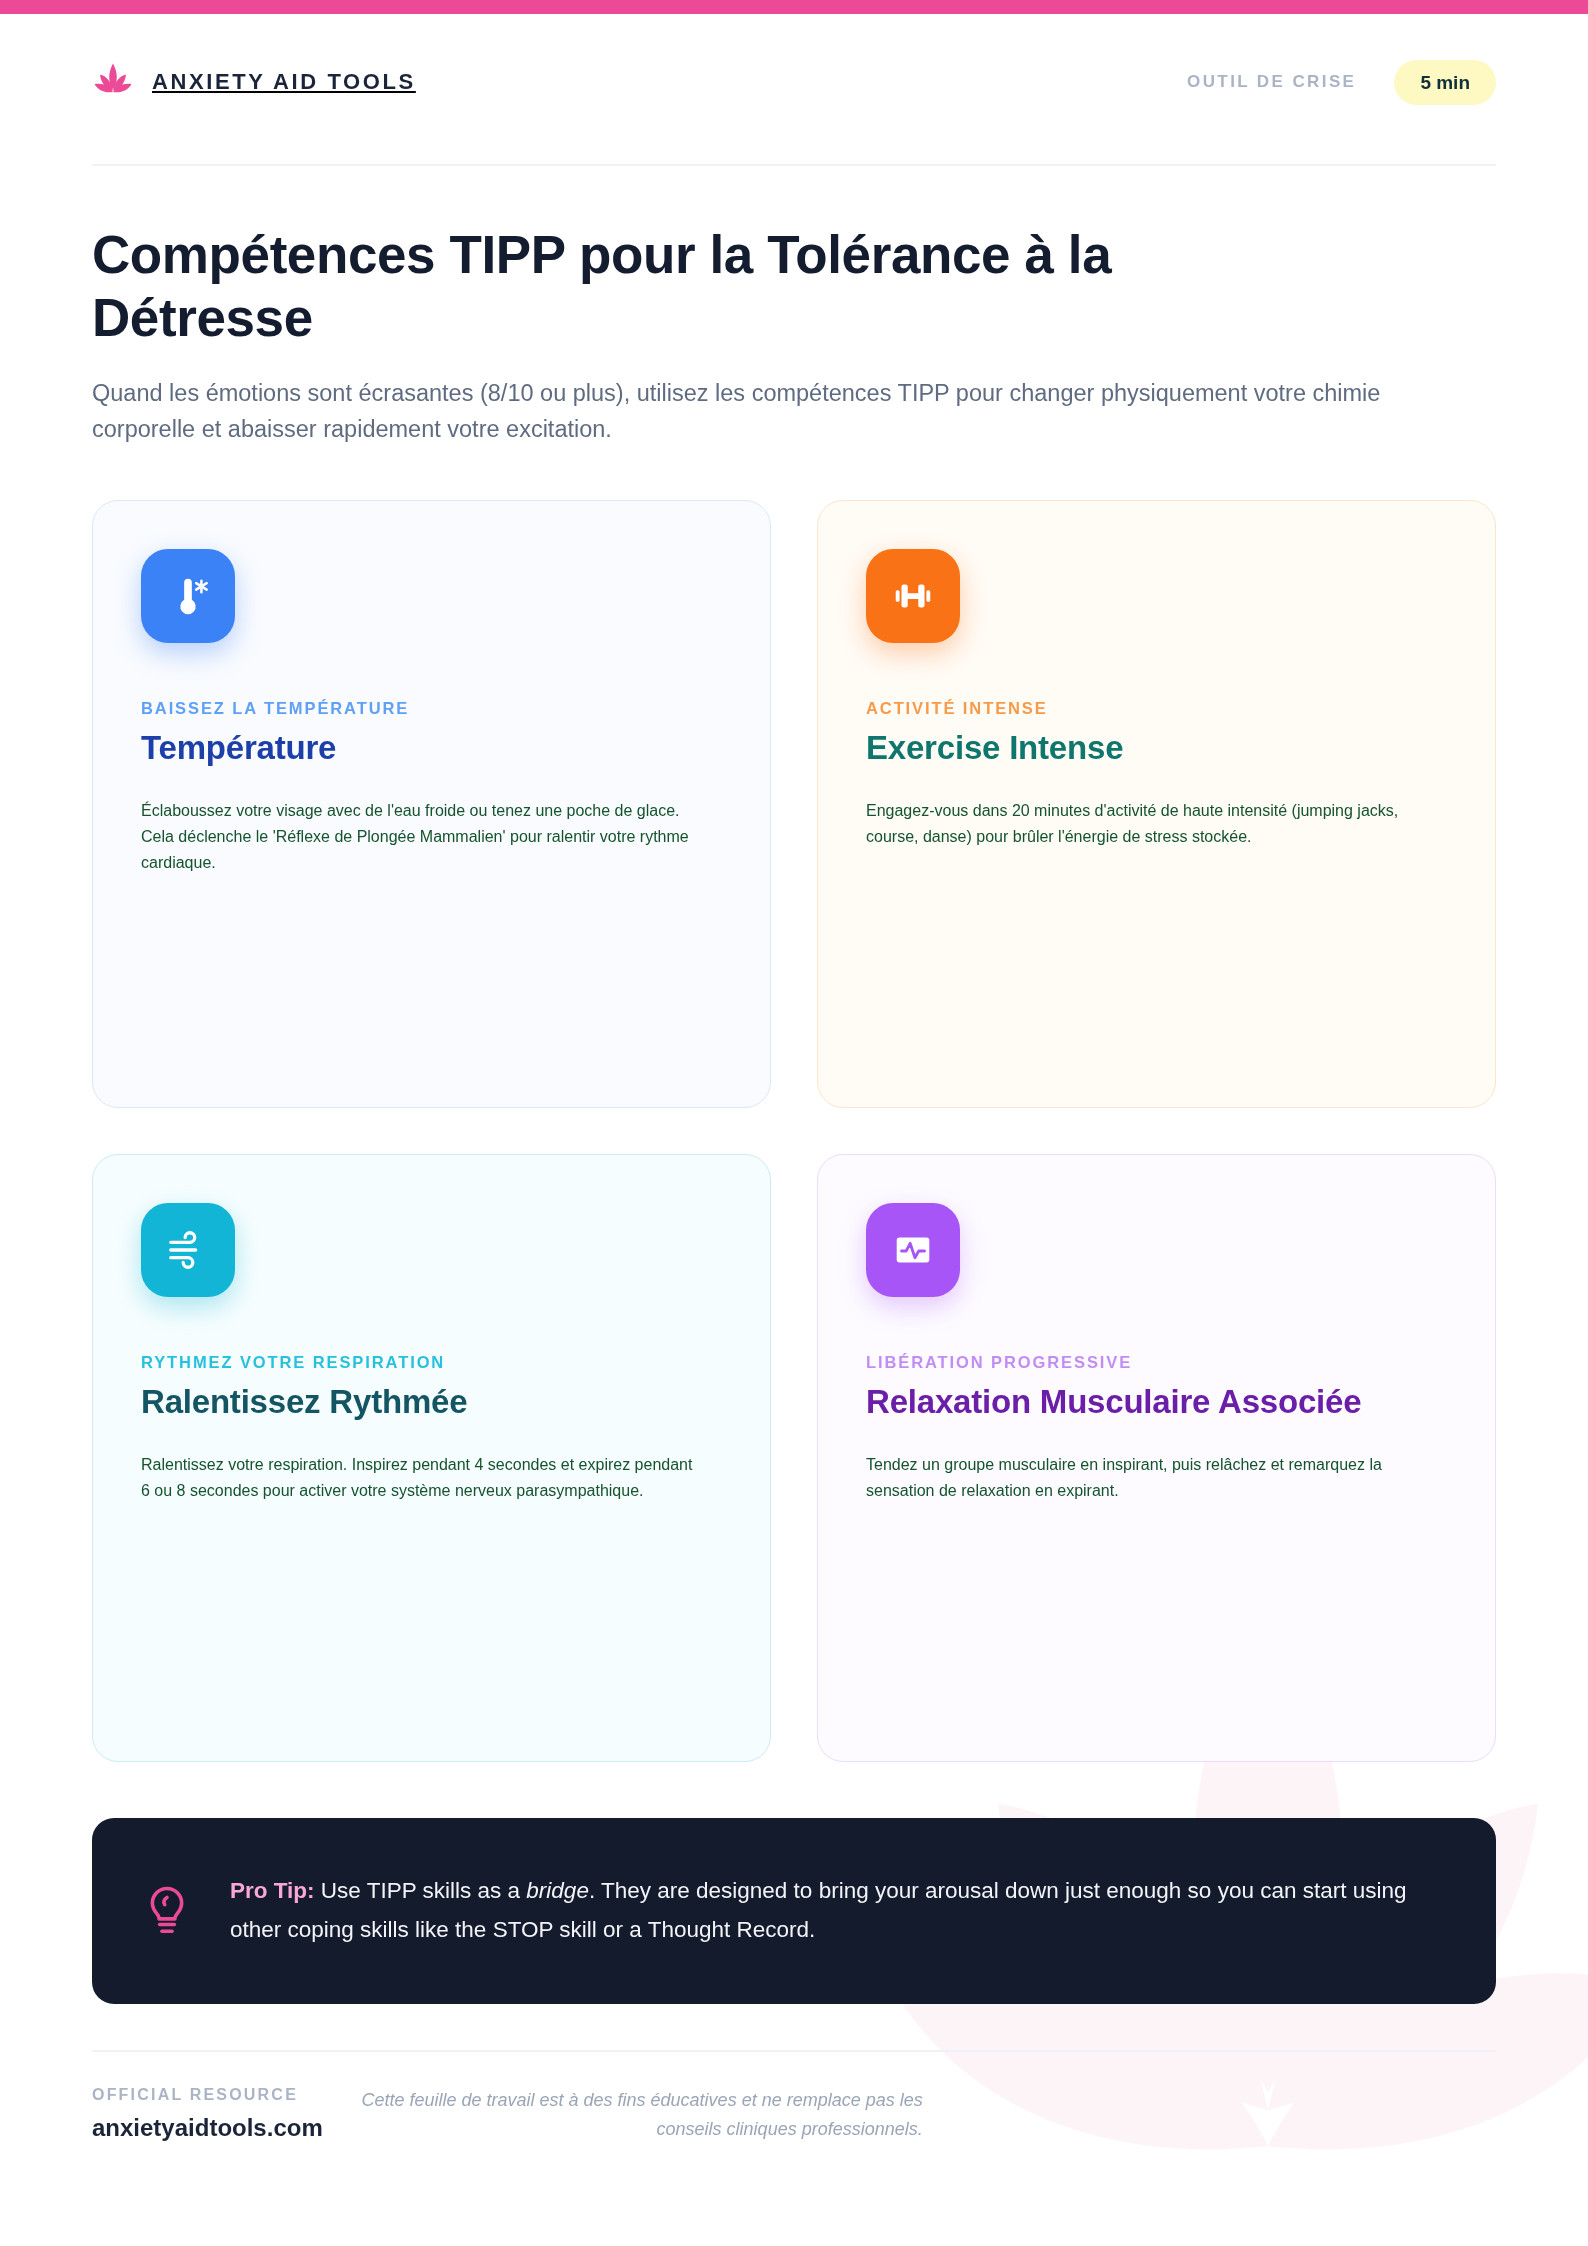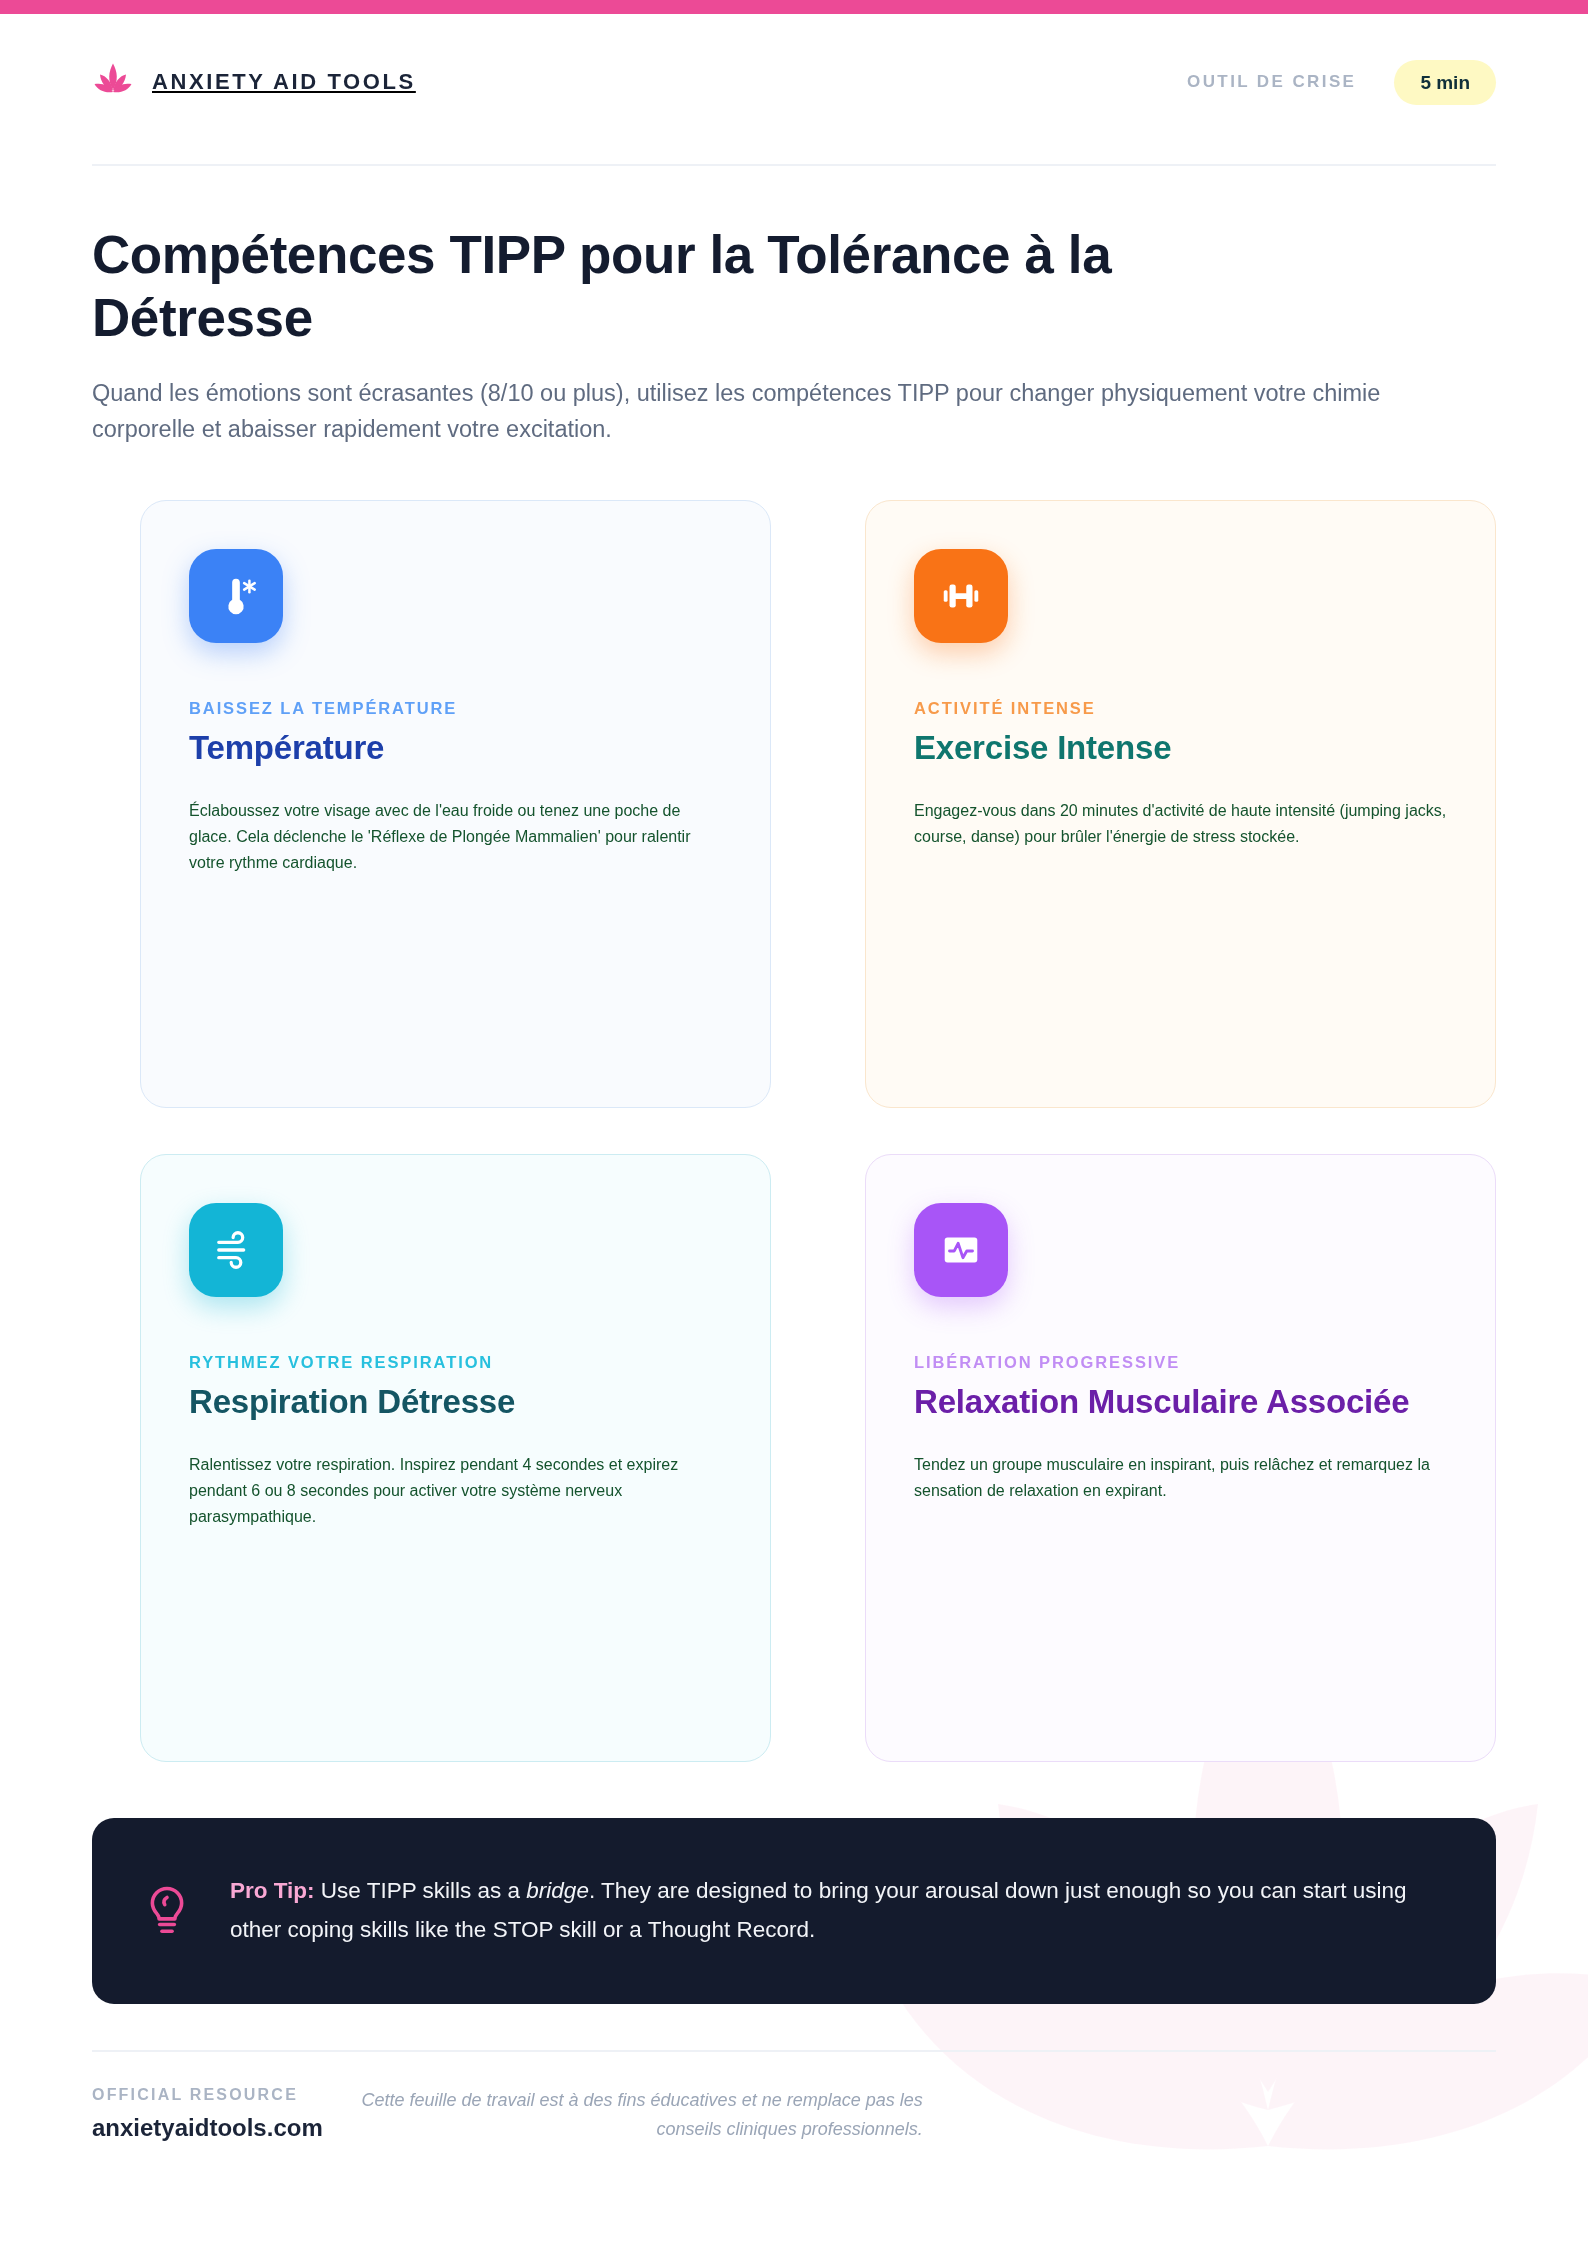--- a/index.html
+++ b/index.html
@@ -105,21 +105,20 @@
     display: grid;
     grid-template-columns: 1fr 1fr;
     gap: 46px 46px;
   }
   .card {
     position: relative;
     border-radius: 26px;
     border: 1.5px solid;
     min-height: 608px;
     padding: 48px 48px 40px;
-    margin-left: 48px;
   }
   .icon-tile {
     width: 94px;
     height: 94px;
     border-radius: 27px;
     display: flex;
     align-items: center;
     justify-content: center;
     margin-bottom: 56px;
   }
@@ -297,21 +296,21 @@
 
       <div class="card teal">
         <div class="icon-tile">
           <svg viewBox="0 0 48 48" fill="none" stroke="#ffffff" stroke-width="3.4" stroke-linecap="round">
             <path d="M6 16h20a5 5 0 1 0-5-5"></path>
             <path d="M6 24h26"></path>
             <path d="M6 32h18a5 5 0 1 1-5 5"></path>
           </svg>
         </div>
         <div class="card-kicker">RYTHMEZ VOTRE RESPIRATION</div>
-        <div class="card-title">Respiration Détresse</div>
+        <div class="card-title">Ralentissez Rythmée</div>
         <div class="card-body">Ralentissez votre respiration. Inspirez pendant 4 secondes et expirez pendant 6 ou 8 secondes pour activer votre système nerveux parasympathique.</div>
       </div>
 
       <div class="card purple">
         <div class="icon-tile">
           <svg viewBox="0 0 48 48" fill="none">
             <rect x="7" y="11" width="34" height="26" rx="3" fill="#ffffff"></rect>
             <path d="M12 25h5l4-8 5 15 4-7h6" stroke="#a855f7" stroke-width="3" stroke-linecap="round" stroke-linejoin="round" fill="none"></path>
           </svg>
         </div>

